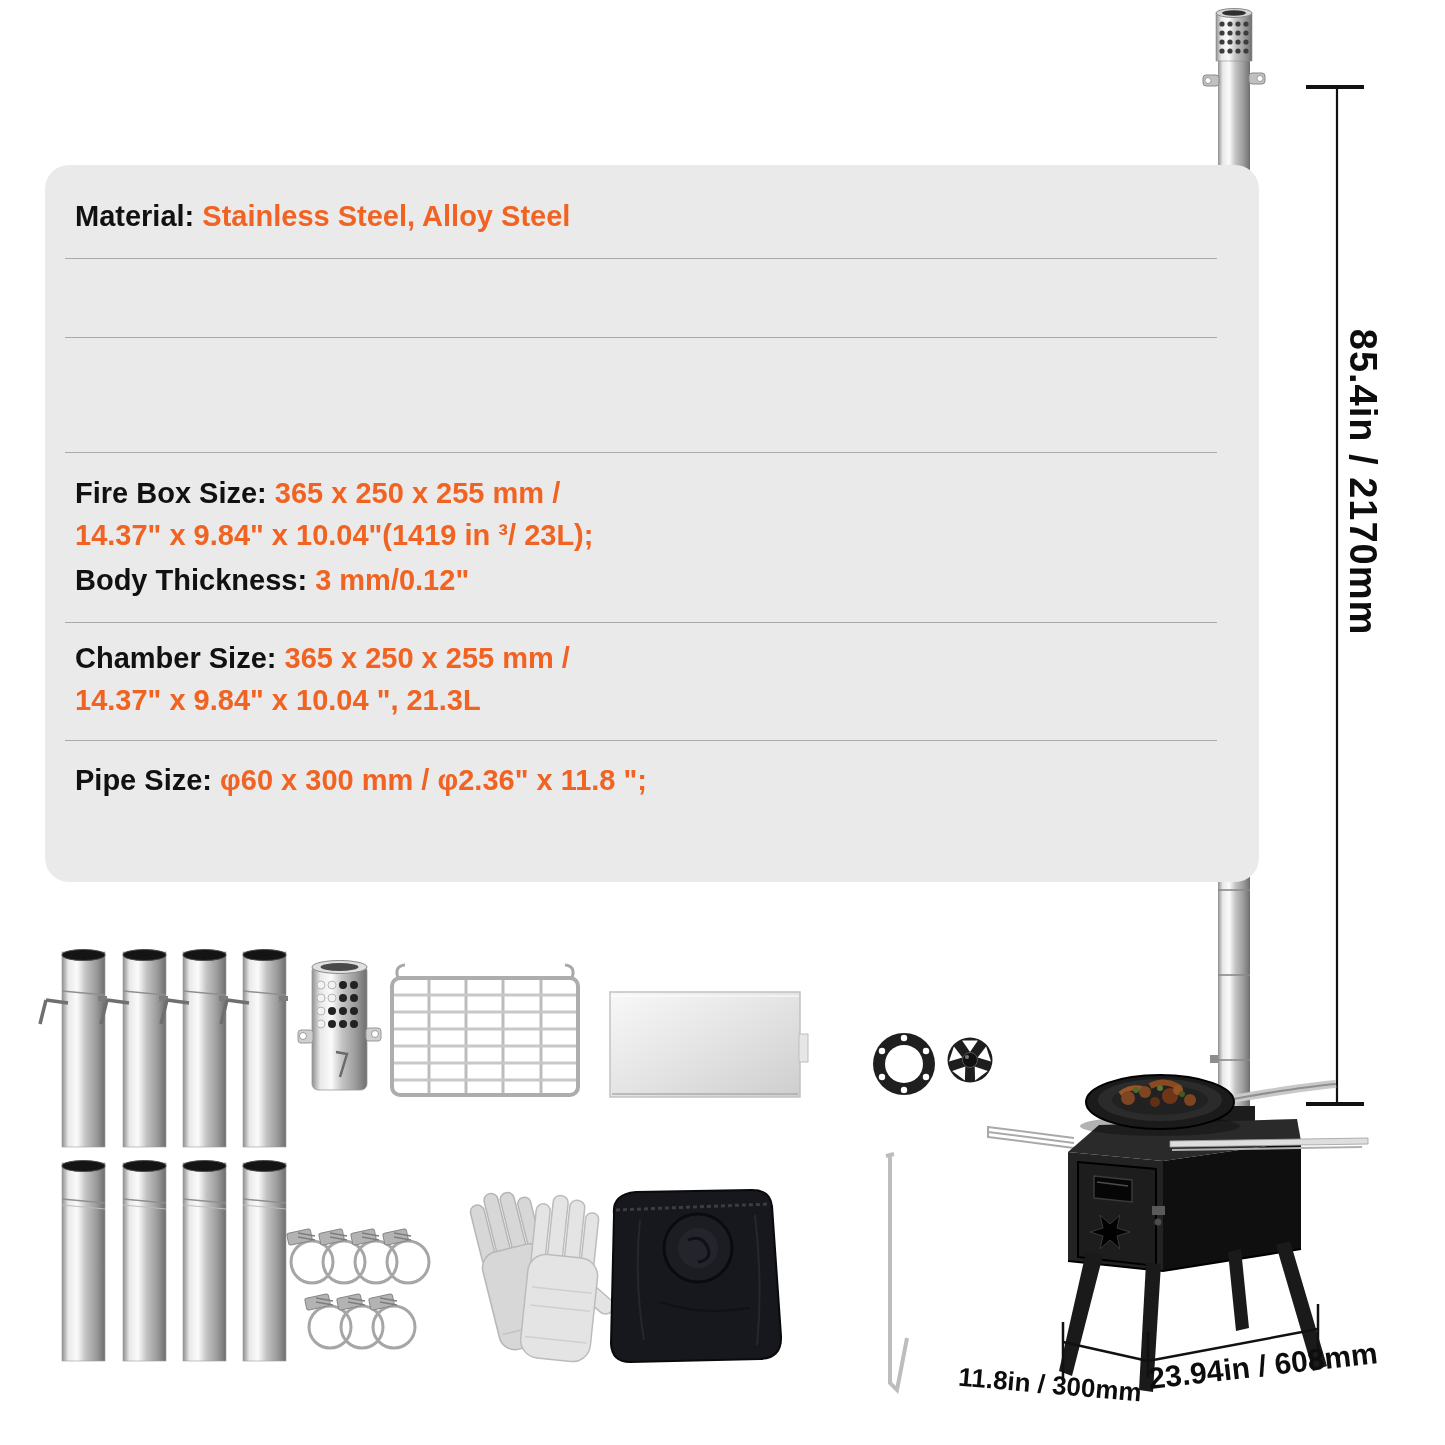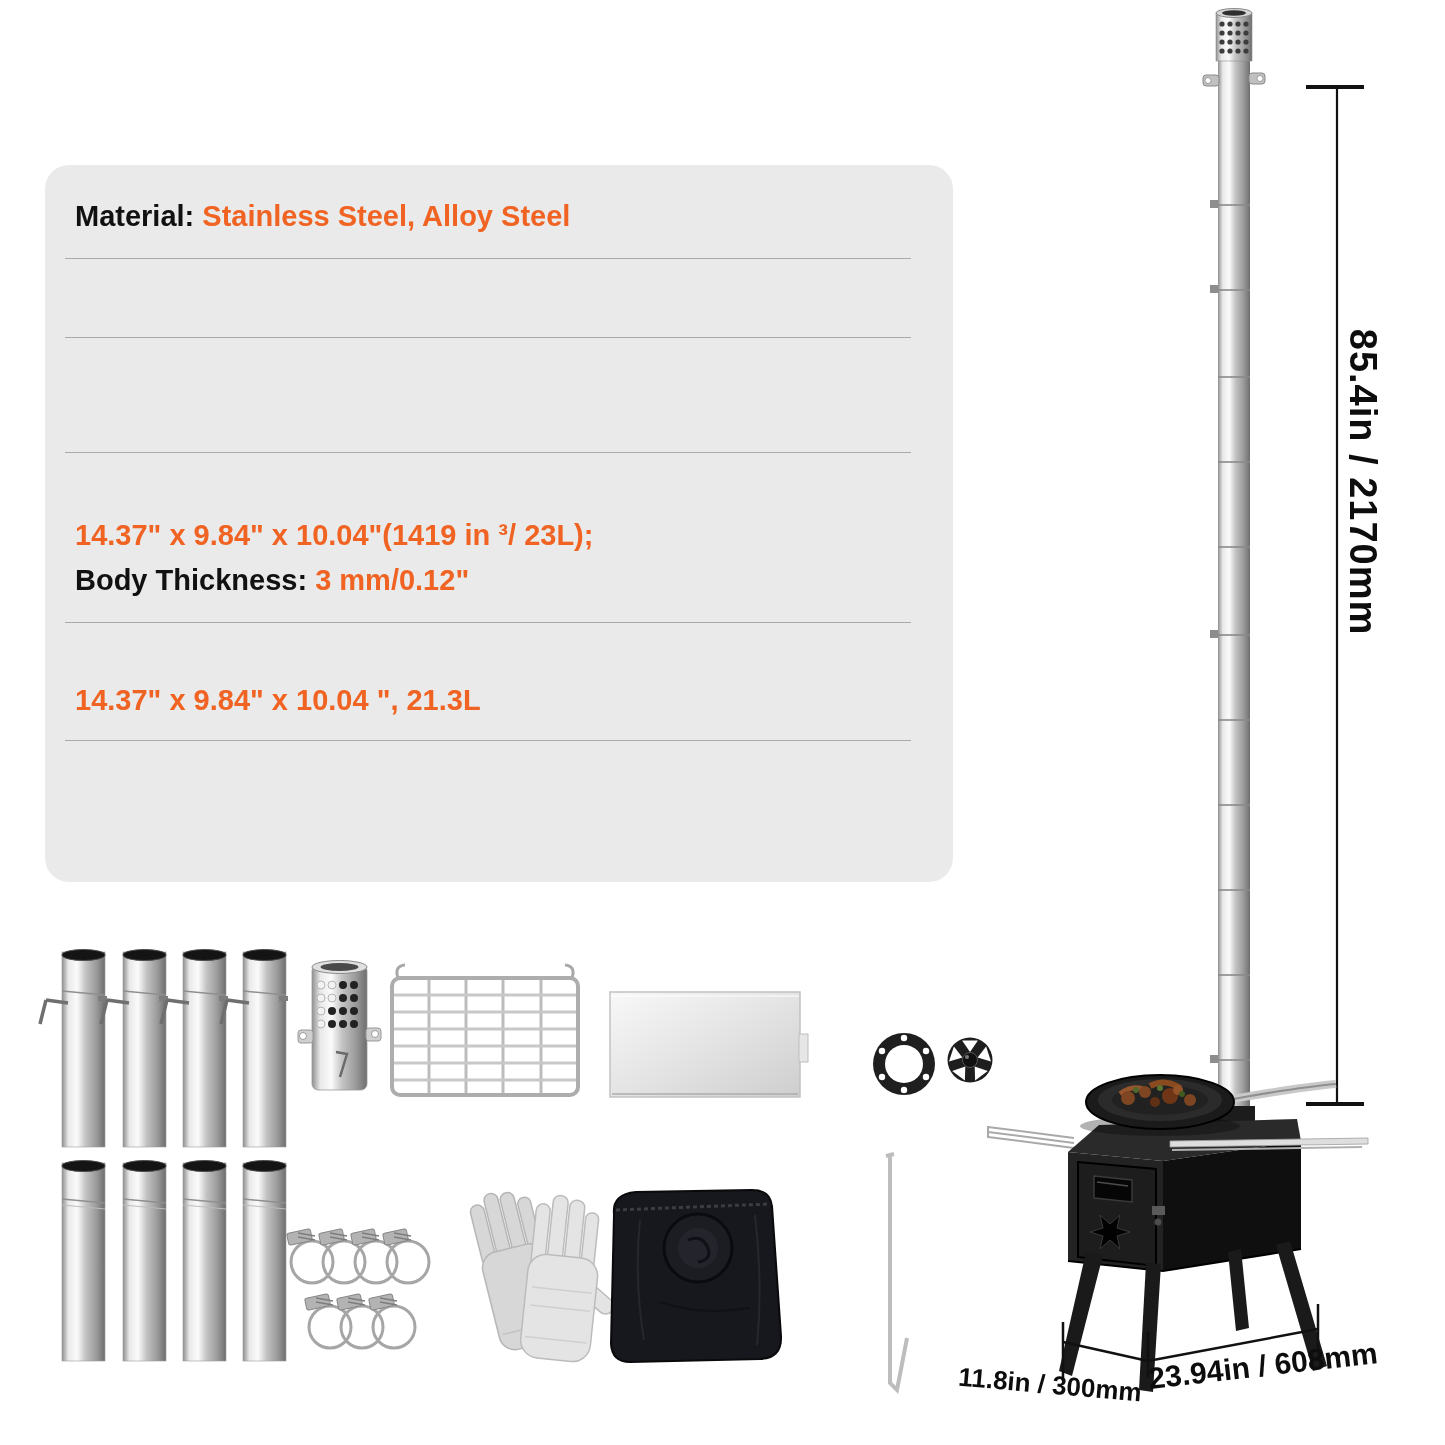--- a/index.html
+++ b/index.html
@@ -3,21 +3,21 @@
 <meta charset="utf-8">
 <style>
   html,body{margin:0;padding:0;background:#ffffff;}
   #canvas{
     position:relative;width:1445px;height:1445px;background:#ffffff;overflow:hidden;
     font-family:"Liberation Sans","DejaVu Sans",sans-serif;
   }
   #art{position:absolute;left:0;top:0;z-index:0;}
   
   .panel{
-    position:absolute;left:45px;top:165px;width:908px;height:717px;
+    position:absolute;left:45px;top:165px;width:1214px;height:717px;
     background:#EAEAEA;border-radius:24px;z-index:2;
   }
   .row{
     position:absolute;left:30px;right:20px;white-space:pre;
     font-size:29px;font-weight:bold;line-height:38px;color:#111111;
   }
   .row .v{color:#F06322;}
   .divider{
     position:absolute;left:20px;right:42px;height:1px;background:#9e9e9e;opacity:.85;
   }
@@ -341,26 +341,29 @@
 </svg>
 
 <div class="panel">
   <div class="row" style="top:32px"><span class="k">Material: </span><span class="v">Stainless Steel, Alloy Steel</span></div>
   <div class="divider" style="top:93px"></div>
 
   <div class="divider" style="top:172px"></div>
 
   <div class="divider" style="top:287px"></div>
 
+  <div class="row" style="top:309px"><span class="k">Fire Box Size: </span><span class="v">365 x 250 x 255 mm /</span></div>
   <div class="row v" style="top:351px;color:#F06322">14.37" x 9.84" x 10.04"(1419 in ³/ 23L);</div>
   <div class="row" style="top:396px"><span class="k">Body Thickness: </span><span class="v">3 mm/0.12"</span></div>
   <div class="divider" style="top:457px"></div>
 
+  <div class="row" style="top:474px"><span class="k">Chamber Size: </span><span class="v">365 x 250 x 255 mm /</span></div>
   <div class="row v" style="top:516px;color:#F06322">14.37" x 9.84" x 10.04 ", 21.3L</div>
   <div class="divider" style="top:575px"></div>
 
+  <div class="row" style="top:596px"><span class="k">Pipe Size: </span><span class="v">φ60 x 300 mm / φ2.36" x 11.8 ";</span></div>
 </div>
 
 <div class="dim dim-h">85.4in / 2170mm</div>
 <div class="dim dim-d">11.8in / 300mm</div>
 <div class="dim dim-w">23.94in / 608mm</div>
 
 </div>
 
 </body></html>

